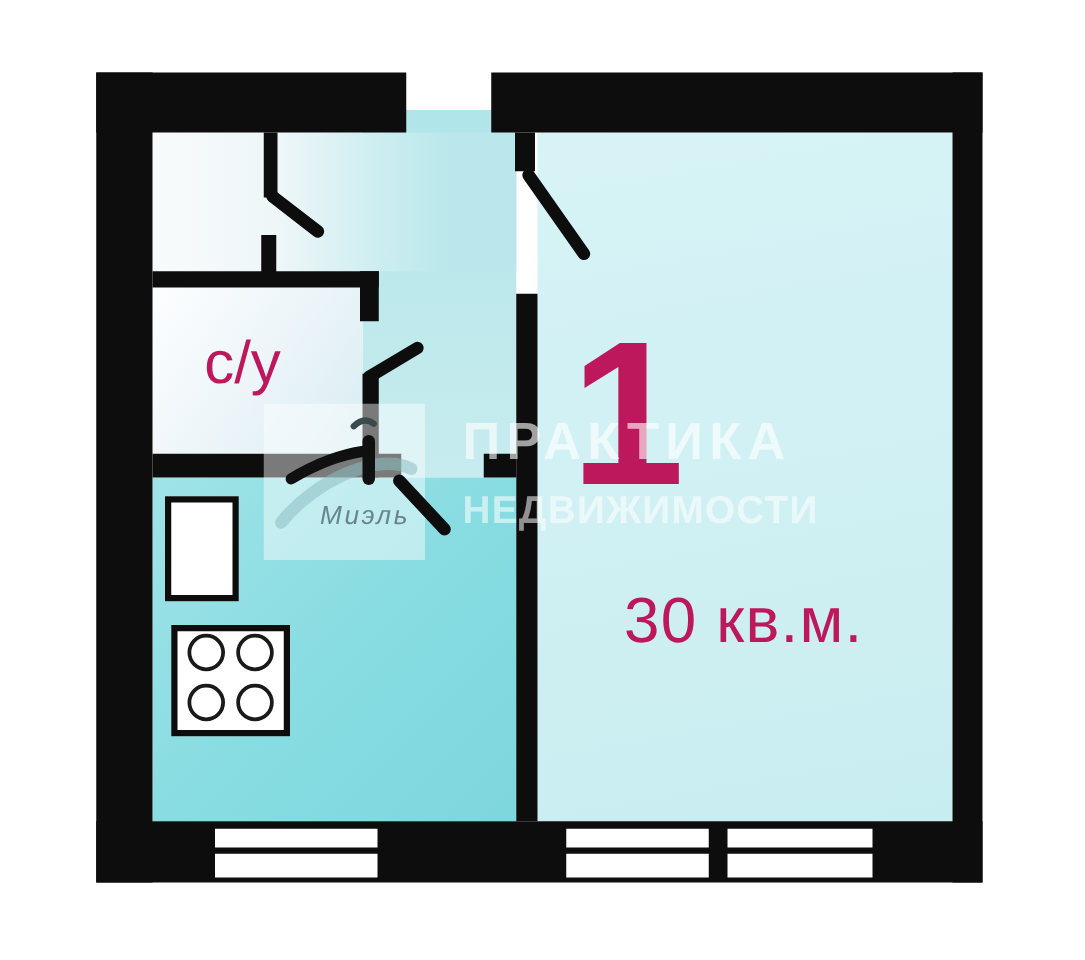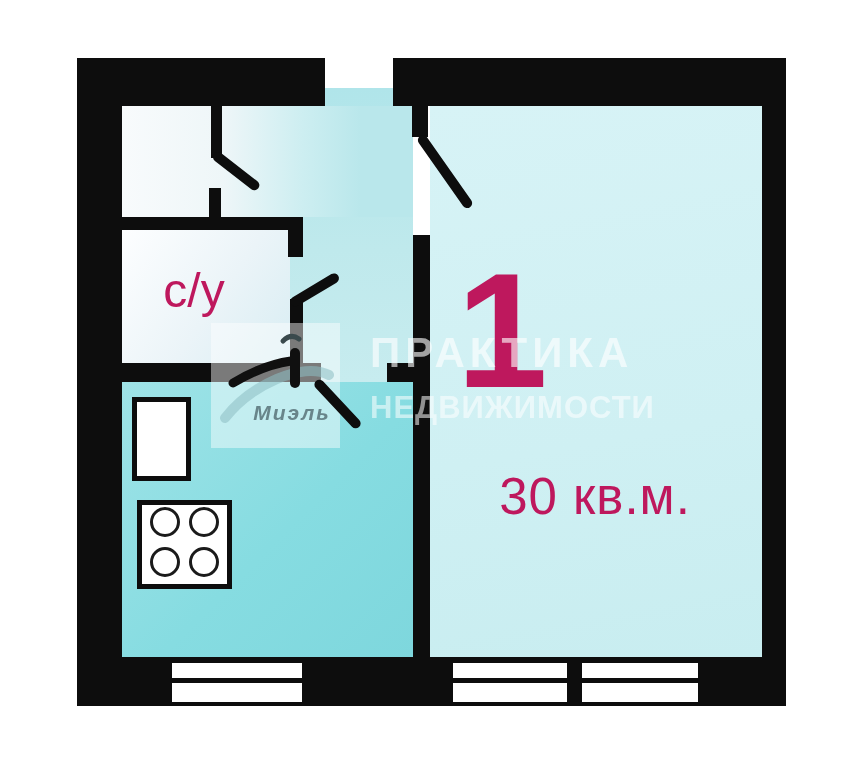--- a/index.html
+++ b/index.html
@@ -34,21 +34,21 @@
   .lbl{position:absolute;color:#be185d;transform:translate(-50%,-50%);white-space:nowrap;line-height:1;}
   .lbl-bath{left:194px;top:291px;font-size:48px;}
   .lbl-num{left:502px;top:331px;font-size:164px;font-weight:700;}
   .lbl-area{left:595px;top:496px;font-size:51px;letter-spacing:1px;}
   .lbl-kitchen{left:342px;top:590px;font-size:58px;font-weight:700;}
   
   .wm-box{position:absolute;left:211px;top:323px;width:129px;height:125px;
       background:rgba(255,255,255,0.45);}
   .wm-logo{position:absolute;left:211px;top:323px;width:129px;height:125px;}
   .wm-agency{position:absolute;left:292px;top:413px;transform:translate(-50%,-50%);
-      font-size:21px;font-weight:700;font-style:italic;letter-spacing:2px;
+      font-size:21px;font-weight:400;font-style:italic;letter-spacing:2px;
       color:rgba(88,114,120,0.85);white-space:nowrap;}
   .wm-line{position:absolute;font-weight:700;color:rgba(255,255,255,0.62);
       white-space:nowrap;line-height:1;}
   .wm-line1{left:370px;top:332px;font-size:42px;letter-spacing:5px;}
   .wm-line2{left:370px;top:392px;font-size:31px;letter-spacing:1px;color:rgba(255,255,255,0.55);}
 </style>
 </head>
 <body>
 
 <div class="canvas">

